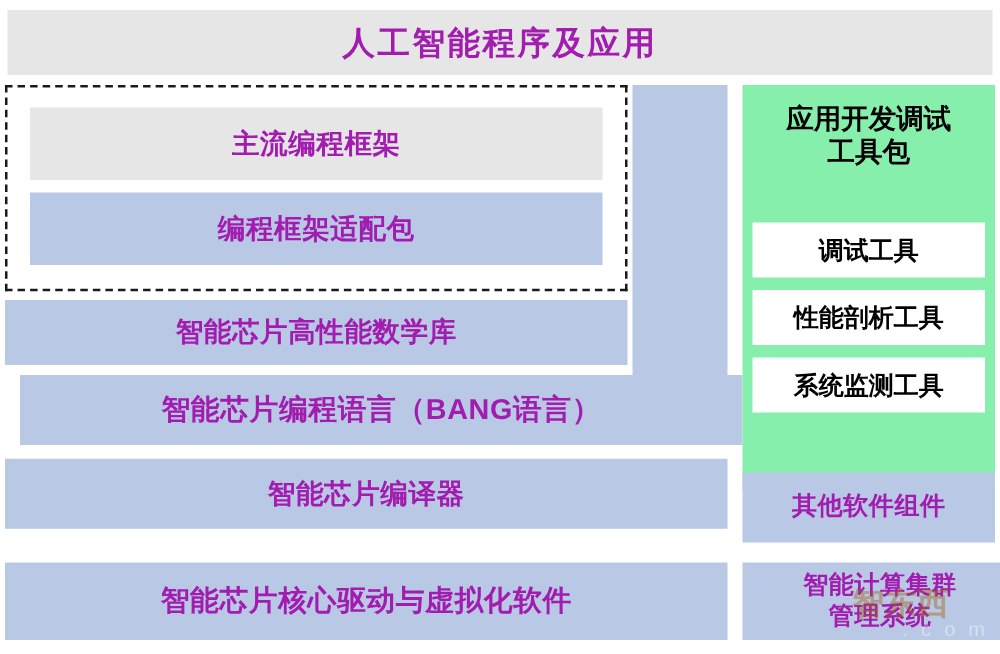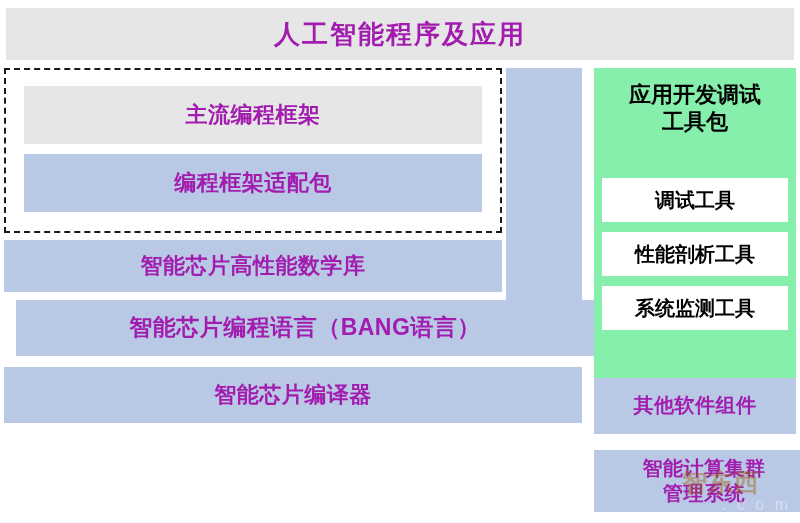--- a/index.html
+++ b/index.html
@@ -213,20 +213,21 @@
   </div>
 
   <div id="spacer-pillar"></div>
 
   <div class="blk blue" id="blk-math-library">智能芯片高性能数学库</div>
 
   <div class="blk blue" id="blk-bang-language">智能芯片编程语言（BANG语言）</div>
 
   <div class="blk blue" id="blk-compiler">智能芯片编译器</div>
 
+  <div class="blk blue" id="blk-core-driver">智能芯片核心驱动与虚拟化软件</div>
 
   <div id="toolkit-panel">
     <div id="toolkit-title">应用开发调试
 工具包</div>
 
     <div class="tool-box" id="tool-debug">调试工具</div>
 
     <div class="tool-box" id="tool-profiler">性能剖析工具</div>
 
     <div class="tool-box" id="tool-monitor">系统监测工具</div>

